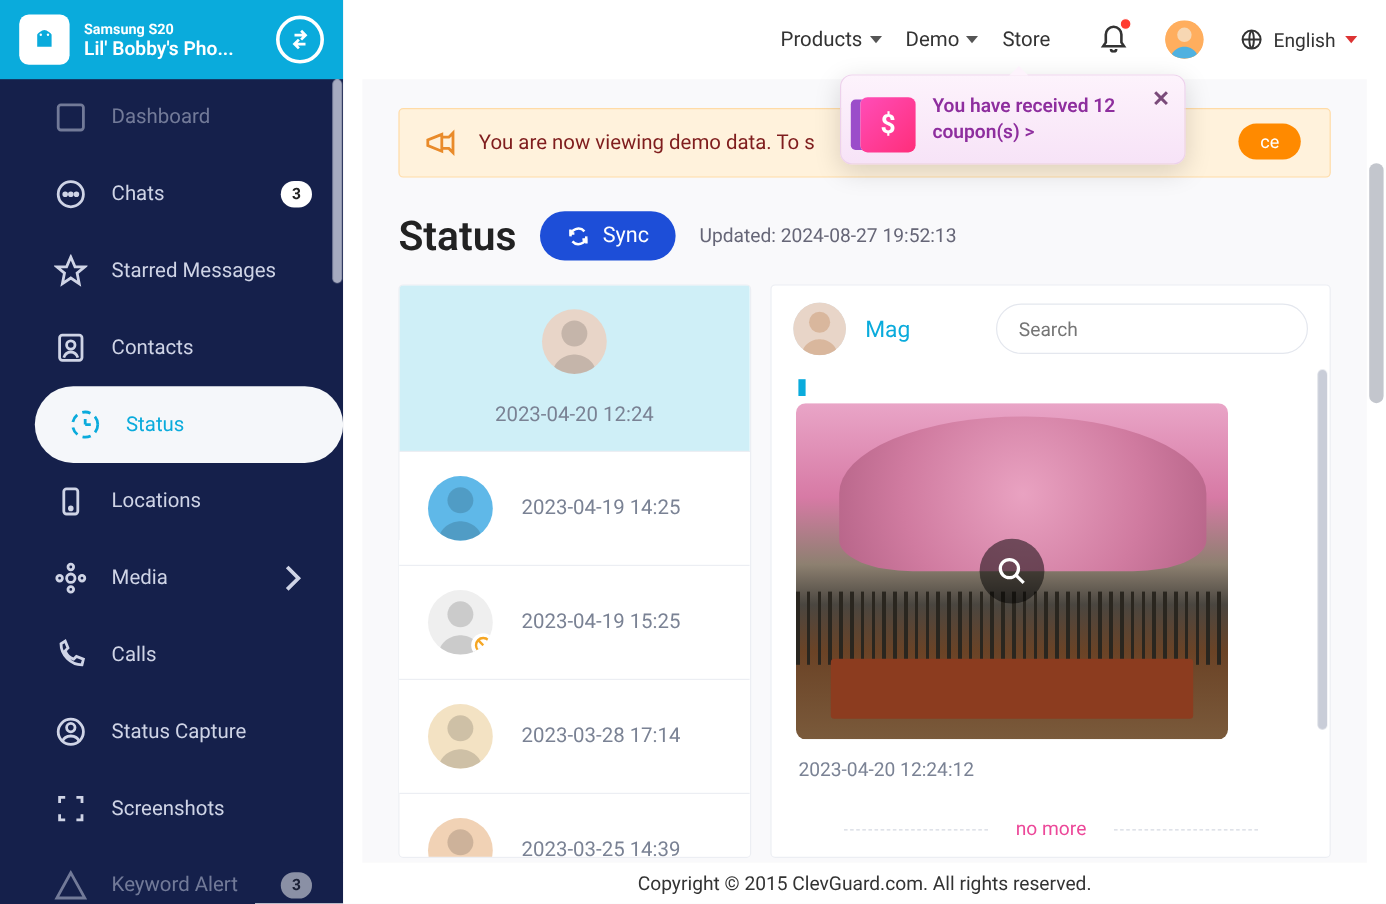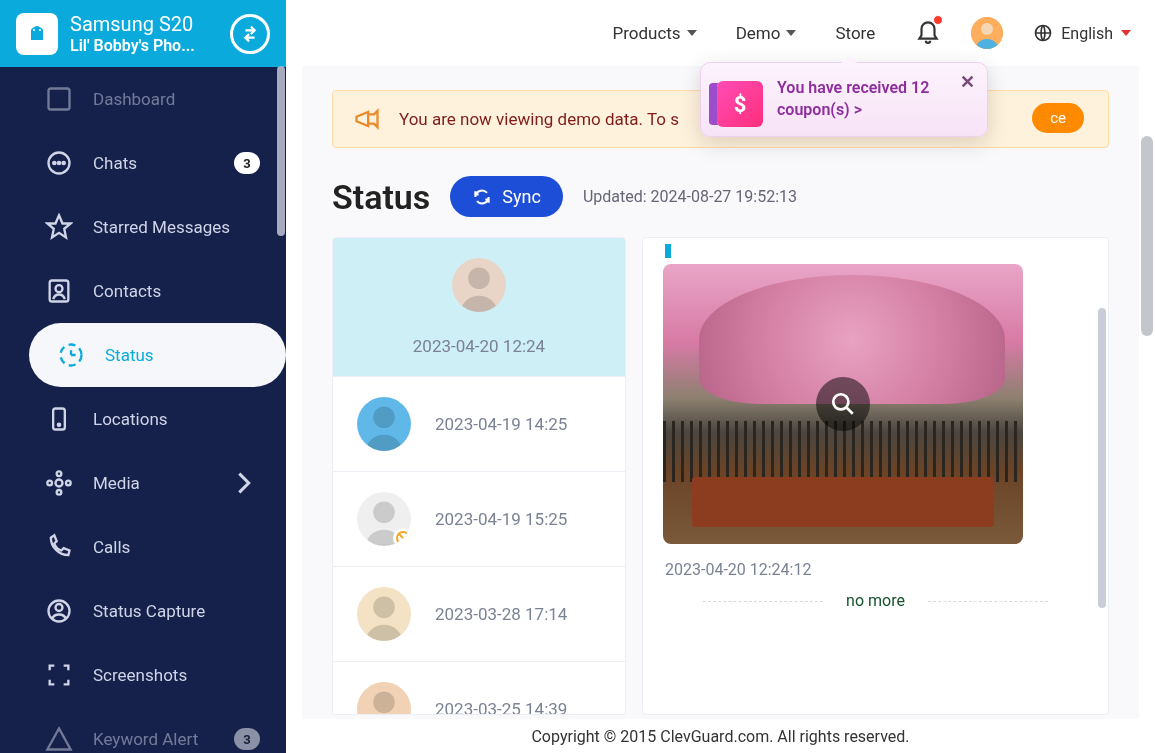--- a/index.html
+++ b/index.html
@@ -3,37 +3,37 @@
 <meta charset="utf-8">
 <style>
 * { margin: 0; padding: 0; box-sizing: border-box; font-family: -apple-system, BlinkMacSystemFont, "Segoe UI", Roboto, Arial, sans-serif; }
 body { width: 1155px; height: 753px; overflow: hidden; background: #fff; position: relative; }
 
 
 .sidebar { position: absolute; left: 0; top: 0; width: 286px; height: 100%; background: #15204b; color: #fff; display: flex; flex-direction: column; }
 .device-header { background: #0aabdc; padding: 12px 16px; display: flex; align-items: center; }
 .device-icon { width: 42px; height: 42px; background: #fff; border-radius: 8px; display: flex; align-items: center; justify-content: center; color: #0aabdc; }
 .device-info { margin-left: 12px; flex: 1; }
-.device-name { font-weight: 400; font-size: 20px; }
+.device-name { font-weight: 700; font-size: 12px; }
 .device-sub { font-weight: 600; font-size: 16px; }
 .switch-icon { width: 40px; height: 40px; border: 3px solid #fff; border-radius: 50%; display: flex; align-items: center; justify-content: center; color: #fff; }
 
 .nav { flex: 1; overflow-y: auto; padding-left: 17px; }
 .nav-item { display: flex; align-items: center; padding: 18px 18px 18px 28px; color: #cfd4e6; cursor: pointer; position: relative; font-size: 17px; }
 .nav-item.dim { opacity: .5; }
 .nav-item.active { background: #f5f7fa; color: #0aabdc; border-radius: 40px; margin-left: 12px; margin-right: 0; }
 .nav-item svg, .nav-item .icon { width: 28px; height: 28px; margin-right: 20px; flex-shrink: 0; }
 .nav-item .chev { margin-left: auto; margin-right: 10px; }
 .badge { margin-left: auto; background: #fff; color: #222; border-radius: 12px; min-width: 26px; height: 22px; display: flex; align-items: center; justify-content: center; font-weight: 700; font-size: 13px; padding: 0 8px; margin-right: 8px;}
 .sidebar-scroll { position: absolute; right: 0; top: 66px; bottom: 0; width: 10px; background: transparent; }
 .sidebar-thumb { position: absolute; right: 1px; top: 0; width: 8px; height: 170px; background: #a6abc0; border-radius: 4px; }
 
 
 .topbar { position: absolute; left: 286px; right: 0; top: 0; height: 66px; display: flex; align-items: center; justify-content: flex-end; padding: 0 24px; background: #fff; }
-.topnav { display: flex; align-items: center; gap: 39px; margin-right: 40px; }
+.topnav { display: flex; align-items: center; gap: 20px; margin-right: 40px; }
 .topnav-item { color: #333; font-size: 17px; display: flex; align-items: center; gap: 6px; cursor: pointer; }
 .bell-wrap { position: relative; margin-right: 30px; cursor: pointer;}
 .bell-wrap .dot { position: absolute; top: -3px; right: -2px; width: 10px; height: 10px; background: #ff3b30; border-radius: 50%; border: 1px solid #fff;}
 .avatar { width: 32px; height: 32px; border-radius: 50%; background: #ffae5e; margin-right: 30px; overflow: hidden; display:flex; align-items:center; justify-content:center;}
 .lang { display: flex; align-items: center; gap: 8px; color: #333; font-size: 16px; cursor:pointer;}
 
 
 .main { position: absolute; left: 286px; right: 0; top: 66px; bottom: 34px; background: #fff; }
 .scrollframe { position: absolute; left: 16px; right: 16px; top: 0; bottom: 0; background: #f9f9fb; overflow: hidden;}
 .demo-banner { margin: 24px 30px 0 30px; background: #fff2dc; border: 1px solid #ffdba6; padding: 14px 20px; display: flex; align-items: center; gap: 18px; color: #e67e22; border-radius: 4px; position: relative; }
@@ -60,21 +60,21 @@
 .search-input { width: 260px; height: 42px; border: 1px solid #e4e7ee; border-radius: 22px; padding: 0 18px; font-size: 16px; outline: none; color: #444;}
 .detail-body { flex:1; overflow-y: auto; padding: 6px 20px 16px 20px; position: relative;}
 .bar { width: 6px; height: 14px; background: #0aabdc; margin-left: 2px; margin-bottom: 6px;}
 .photo { width: 360px; height: 280px; border-radius: 8px; position: relative; overflow: hidden; margin-bottom: 16px;}
 .photo-bg { position:absolute; inset:0; background: linear-gradient(180deg,#e9a5c7 0%,#d77aa5 28%,#8d8070 48%,#4a4640 60%,#6b4326 74%,#7a5a3b 100%);}
 .photo-tree { position:absolute; left:10%; right:5%; top:4%; height:46%; background: radial-gradient(circle at 50% 50%, #e9a2c1 0%, #d07ba0 60%, #b66488 100%); border-radius: 50% 50% 20% 20%;}
 .photo-fence { position:absolute; left:0; right:0; top:56%; height:22%; background: repeating-linear-gradient(90deg,#2a261f 0 3px,transparent 3px 9px);}
 .photo-bench { position:absolute; left:8%; right:8%; bottom:6%; height:18%; background:#8c3c1f; border-radius:3px;}
 .photo .zoom { position: absolute; left: 50%; top: 50%; transform: translate(-50%,-50%); width: 54px; height: 54px; border-radius: 50%; background: rgba(0,0,0,.5); display: flex; align-items: center; justify-content: center; color: #fff;}
 .meta-time { color: #7a8294; font-size: 16px; margin-left: 2px;}
-.no-more { text-align: center; color: #14532d; font-size: 16px; margin-top: 12px; position: relative;}
+.no-more { text-align: center; color: #ec4899; font-size: 16px; margin-top: 30px; position: relative;}
 .no-more::before, .no-more::after { content:""; position:absolute; top:50%; width:120px; border-top:1px dashed #d5d9e2;}
 .no-more::before { left: 40px; }
 .no-more::after { right: 40px; }
 .detail-scroll { position:absolute; right:2px; top:70px; bottom:8px; width:10px;}
 .detail-thumb { position:absolute; right:0; top:0; width:8px; height:300px; background:#c9cdd8; border-radius:4px;}
 
 
 .popup { position: absolute; left: 700px; top: 62px; width: 288px; background: linear-gradient(180deg,#fdf3fc,#f7e3f7); border: 1px solid #edd1ec; border-radius: 10px; box-shadow: 0 6px 22px rgba(0,0,0,.15); padding: 14px 46px 14px 76px; z-index: 50;}
 .popup::before { content:""; position:absolute; top:-8px; left:140px; width:0; height:0; border-left:8px solid transparent; border-right:8px solid transparent; border-bottom:8px solid #fdf3fc;}
 .popup .close { position: absolute; top: 8px; right: 12px; cursor: pointer; color: #7a4a7a; font-size: 18px; font-weight: bold;}
@@ -313,20 +313,33 @@
                 <circle cx="20" cy="15" r="8" fill="rgba(0,0,0,.15)"></circle>
                 <path d="M6 40c2-10 10-12 14-12s12 2 14 12" fill="rgba(0,0,0,.15)"></path>
               </svg>
             </div>
             <div class="status-time">2023-03-25 14:39</div>
           </div>
           <div class="status-item"></div>
         </div>
 
       <div class="detail-panel">
+        <div class="detail-head">
+          <div class="status-avatar" style="width:44px;height:44px">
+            <svg viewBox="0 0 40 40" width="44" height="44">
+                <circle cx="20" cy="20" r="20" fill="#e8d5c8"></circle>
+                <circle cx="20" cy="15" r="8" fill="#d9b79d"></circle>
+                <path d="M6 40c2-10 10-12 14-12s12 2 14 12" fill="#d9b79d"></path>
+              </svg>
+          </div>
+          <div class="detail-name">Mag</div>
+          <div class="search-box">
+            <input class="search-input" placeholder="Search" style="">
+          </div>
+        </div>
         <div class="detail-body">
           <div class="bar"></div>
           <div class="photo">
             <div class="photo-bg"></div>
               <div class="photo-tree"></div>
               <div class="photo-fence"></div>
               <div class="photo-bench"></div>
             <div class="zoom">
               <svg width="26" height="26" viewBox="0 0 24 24" fill="none" stroke="#fff" stroke-width="2.5">
                   <circle cx="10" cy="10" r="7"></circle>

